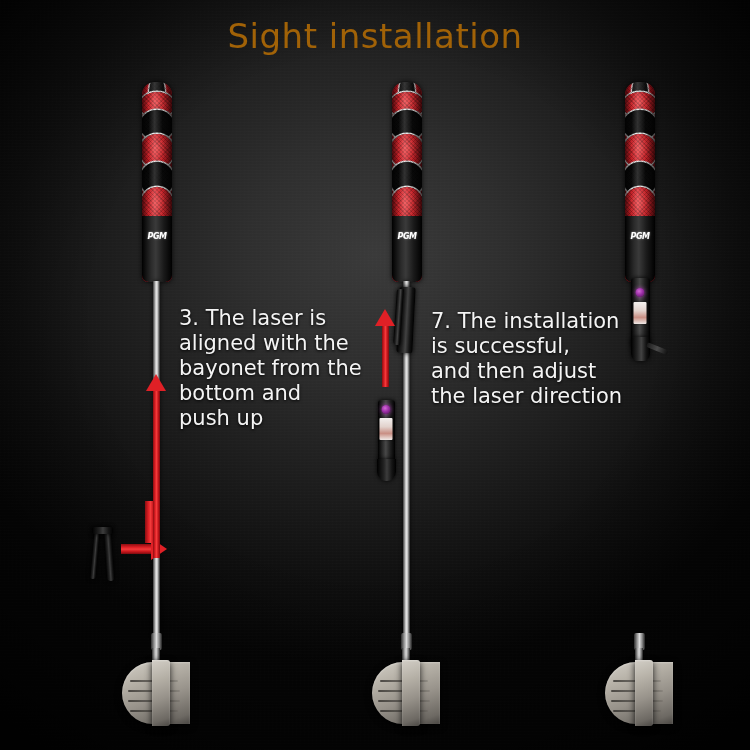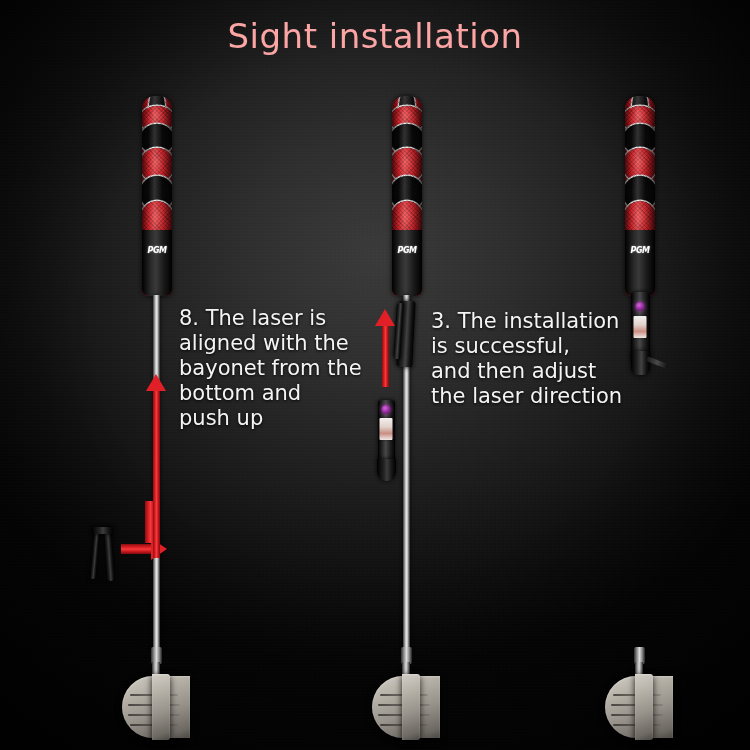--- a/index.html
+++ b/index.html
@@ -23,28 +23,28 @@
   .bg-noise{
     position:absolute;inset:0;opacity:.40;
     background-image:
       repeating-linear-gradient(0deg, rgba(255,255,255,.022) 0 1px, rgba(0,0,0,0) 1px 3px),
       repeating-linear-gradient(90deg, rgba(255,255,255,.018) 0 1px, rgba(0,0,0,0) 1px 4px);
   }
   
   .title{
     position:absolute;left:0;top:16px;width:100%;
     text-align:center;
-    color:#fca5a5;
+    color:#a16207;
     font-size:34px;
     letter-spacing:.5px;
     font-weight:400;
     font-family:"DejaVu Sans", sans-serif;
   }
   
-  .club{position:absolute;top:14px;height:584px;width:150px;}
+  .club{position:absolute;top:0;height:584px;width:150px;}
   .grip{
     position:absolute;
     width:30px;
     border-radius:13px 13px 6px 6px;
     background:
       radial-gradient(ellipse 60% 22% at 50% 6%,  #111 0%, #111 42%, #e8e8e8 47%, #cf1722 56%, #b3131d 100%),
       linear-gradient(90deg,#5e0a10 0%, #d5202a 14%, #f03a3a 36%, #e01f27 62%, #8d0f16 88%, #450509 100%);
     overflow:hidden;
     box-shadow:0 0 5px rgba(0,0,0,.85);
   }
@@ -299,24 +299,24 @@
     <div class="head" style="left:50px;top:662px;width:68px;height:62px;border-radius:34px 0 0 34px;">
       <div class="head-groove" style="left:8px;top:18px;width:48px;"></div>
       <div class="head-groove" style="left:6px;top:28px;width:52px;"></div>
       <div class="head-groove" style="left:6px;top:38px;width:52px;"></div>
       <div class="head-groove" style="left:8px;top:48px;width:48px;"></div>
     </div>
     <div class="head" style="left:80px;top:660px;width:18px;height:66px;border-radius:0 3px 3px 0;"></div>
   </div>
 
 
-  <div class="caption" style="left:179px;top:306px;width:210px;">8. The laser is
+  <div class="caption" style="left:179px;top:306px;width:210px;">3. The laser is
 aligned with the
 bayonet from the
 bottom and
 push up</div>
 
-  <div class="caption" style="left:431px;top:309px;width:215px;">3. The installation
+  <div class="caption" style="left:431px;top:309px;width:215px;">7. The installation
 is successful,
 and then adjust
 the laser direction</div>
 
 </div>
 
 </body></html>

